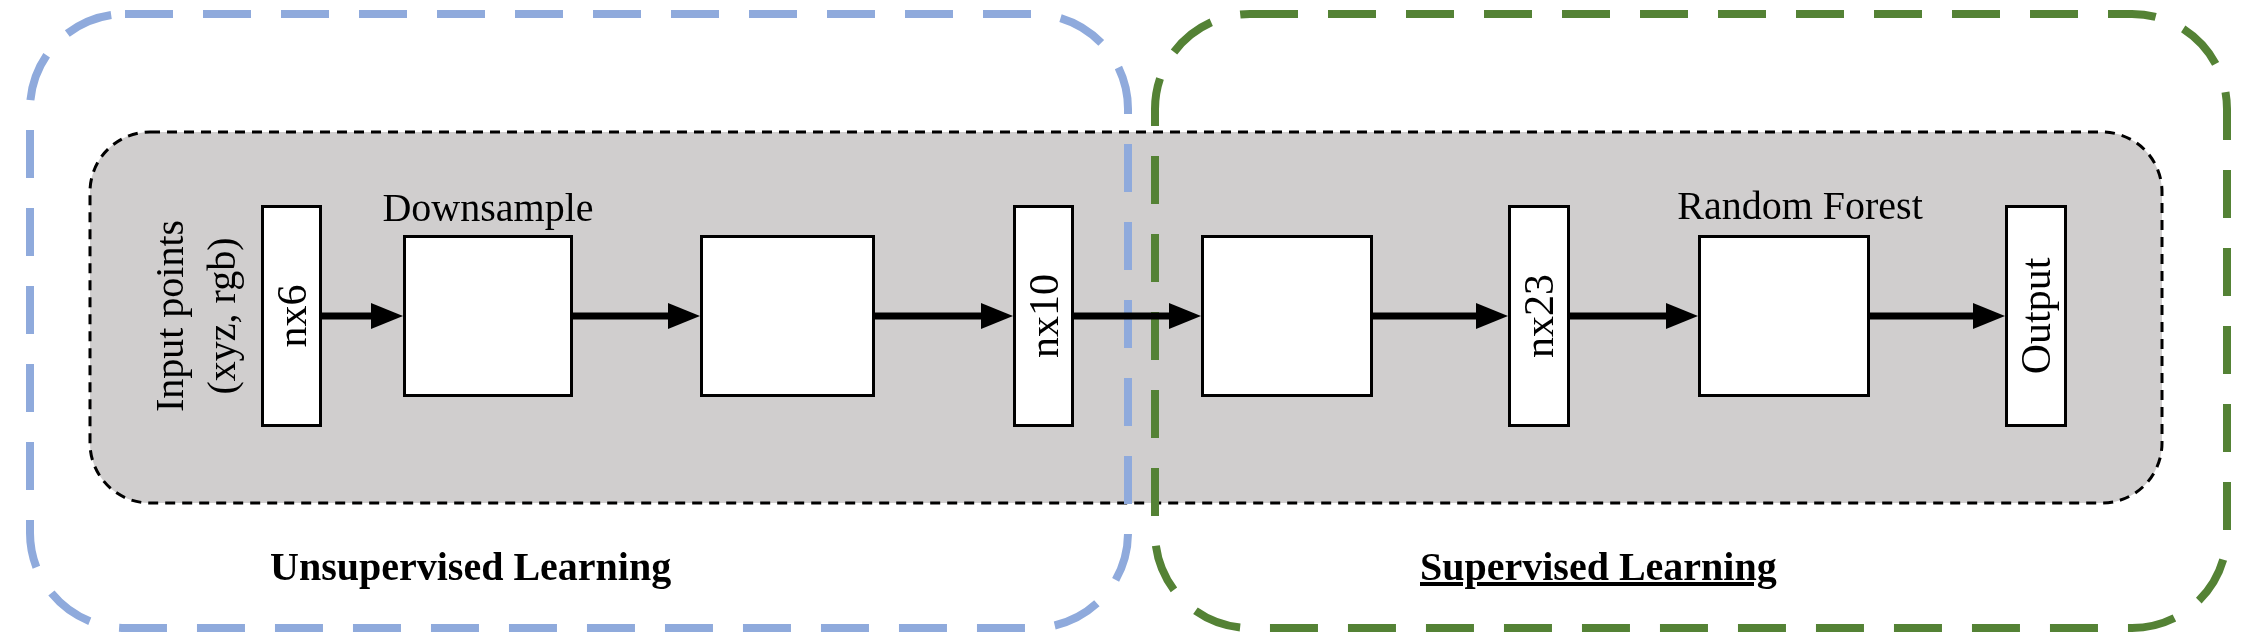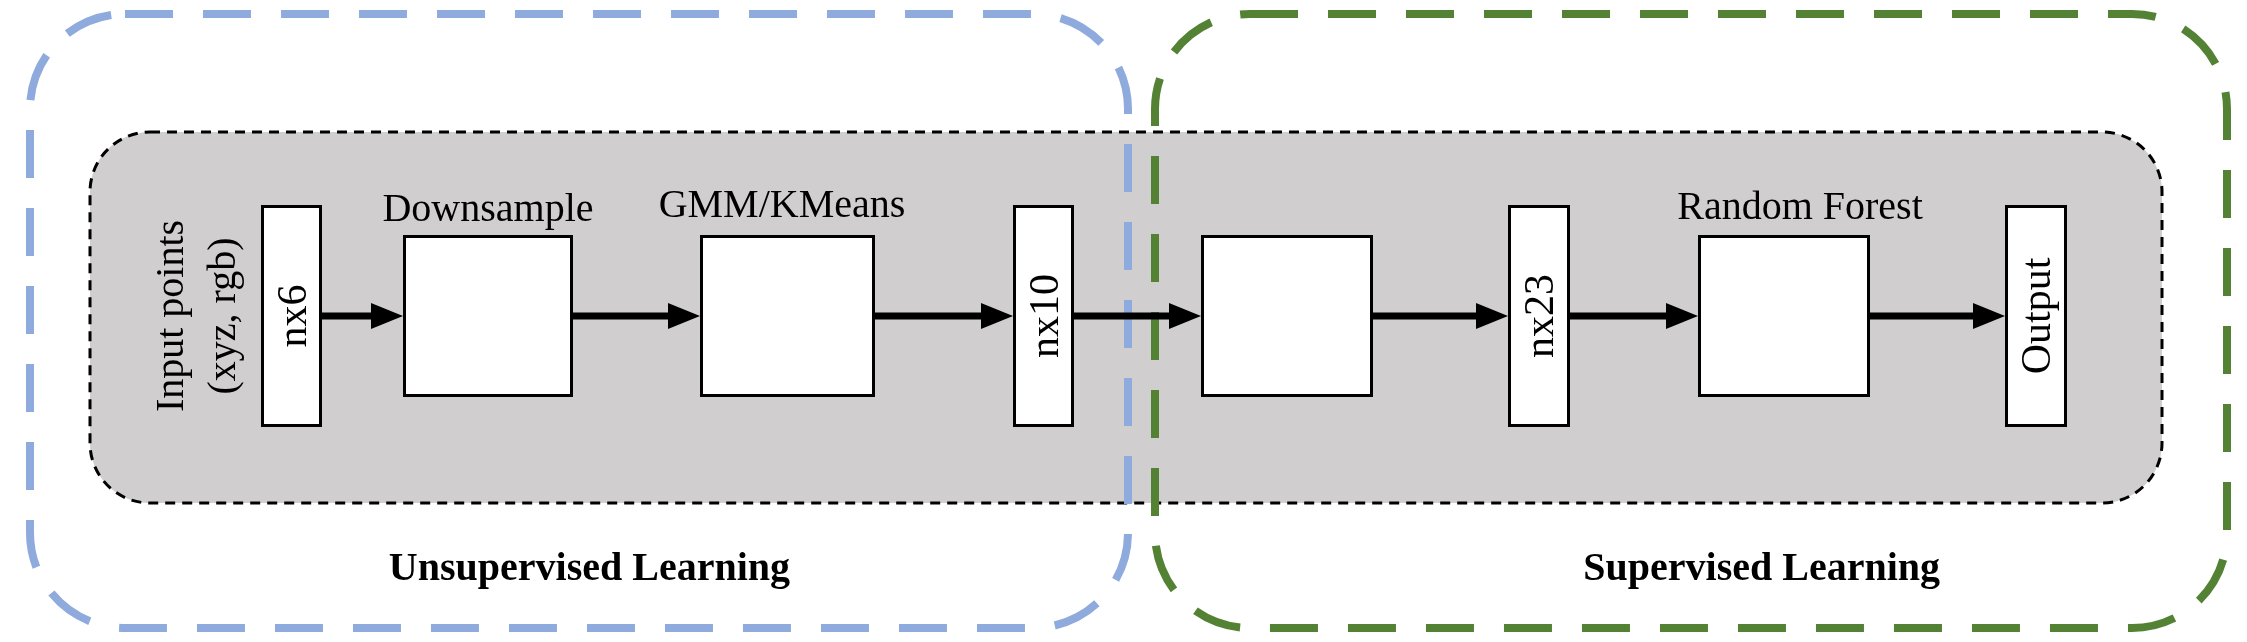--- a/index.html
+++ b/index.html
@@ -44,21 +44,21 @@
     text-align: center;
     white-space: nowrap;
     transform: translate(-50%, -50%) rotate(-90deg);
     z-index: 4;
   }
   .section-title {
     position: absolute;
     width: 520px;
     height: 48px;
     line-height: 48px;
-    text-align: right;
+    text-align: left;
     font-size: 40px;
     font-weight: bold;
     white-space: nowrap;
     z-index: 3;
   }
 </style>
 </head>
 <body>
 
 <div class="canvas">
@@ -114,19 +114,18 @@
     <div>Input points</div>
     <div>(xyz, rgb)</div>
   </div>
 
   <div class="vlabel" style="left:292px; top:316px;">nx6</div>
   <div class="vlabel" style="left:1044px; top:316px;">nx10</div>
   <div class="vlabel" style="left:1539px; top:316px;">nx23</div>
   <div class="vlabel" style="left:2036px; top:316px;">Output</div>
 
   <div class="toplabel" style="left:318px; top:184px;">Downsample</div>
-  <div class="toplabel" style="left:612px; top:180px;">GMM/KMeans</div>
   <div class="toplabel" style="left:1630px; top:182px;">Random Forest</div>
 
   <div class="section-title" style="left:270px; top:543px;">Unsupervised Learning</div>
-  <div class="section-title" style="left:1420px; top:543px;">Supervised Learning</div>
+  <div class="section-title" style="left:1420px; top:543px;text-decoration:underline;">Supervised Learning</div>
 
 </div>
 
 </body></html>

